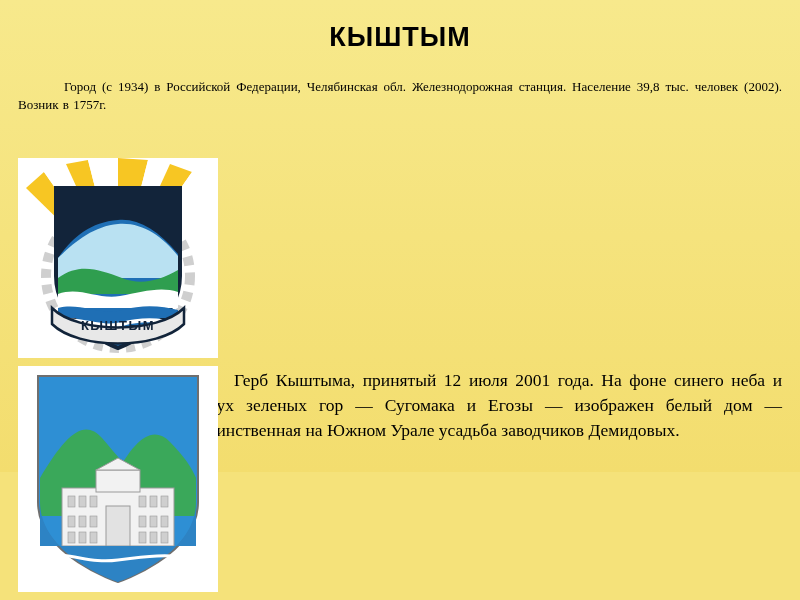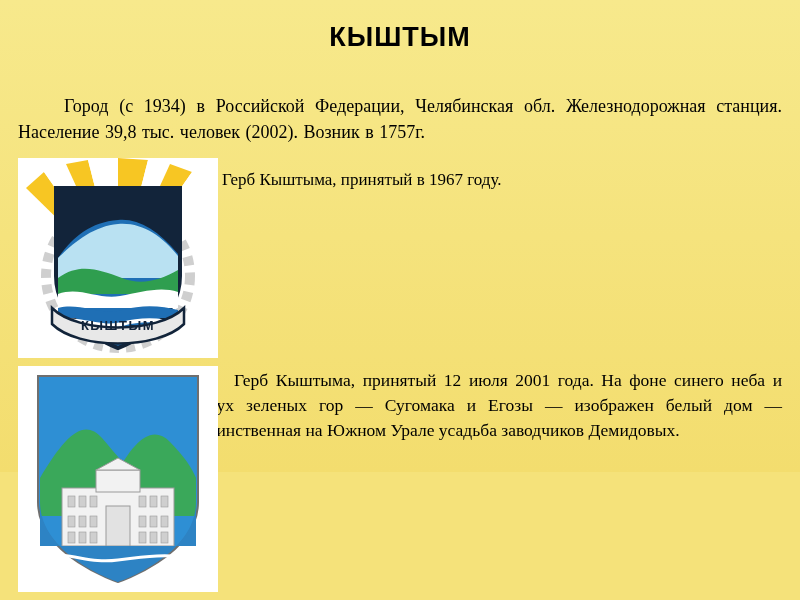--- a/index.html
+++ b/index.html
@@ -31,27 +31,26 @@
     font-weight: bold;
     font-size: 27px;
     letter-spacing: 1px;
     color: #000;
   }
   .intro {
     position: absolute;
     left: 18px;
     top: 78px;
     width: 764px;
-    font-size: 18px;
+    font-size: 13px;
     line-height: 1.42;
     text-align: justify;
     text-indent: 46px;
     color: #000;
     word-spacing: 1px;
-    margin-top: 16px;
   }
   .caption1 {
     position: absolute;
     left: 222px;
     top: 168px;
     width: 560px;
     font-size: 17px;
     color: #000;
     line-height: 1.4;
   }
@@ -91,21 +90,20 @@
 </style>
 </head>
 <body>
 
 <div class="slide">
 
   <div class="title">КЫШТЫМ</div>
 
   <div class="intro">Город (с 1934) в Российской Федерации, Челябинская обл. Железнодорожная станция. Население 39,8 тыс. человек (2002). Возник в 1757г.</div>
 
-  <div class="caption1">Герб Кыштыма, принятый в 1967 году.</div>
 
   <div class="caption2">Герб Кыштыма, принятый 12 июля 2001 года. На фоне синего неба и двух зеленых гор — Сугомака и Егозы — изображен белый дом — единственная на Южном Урале усадьба заводчиков Демидовых.</div>
 
   <div class="emblem1">
     <svg width="200" height="200" viewBox="0 0 200 200" xmlns="http://www.w3.org/2000/svg">
       <rect x="0" y="0" width="200" height="200" fill="#ffffff"></rect>
 
       <g>
         <polygon points="100,120 8,30 26,14" fill="#f7c623"></polygon>
         <polygon points="100,120 26,14 48,6" fill="#ffffff"></polygon>

